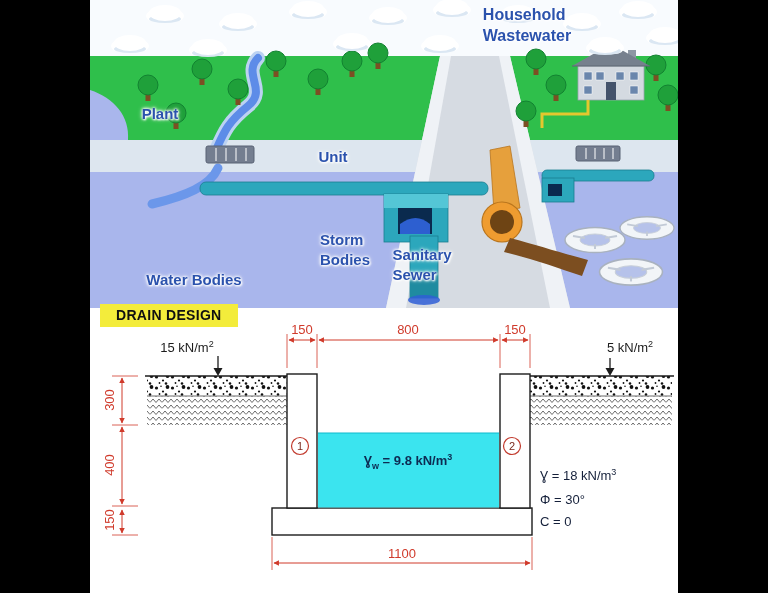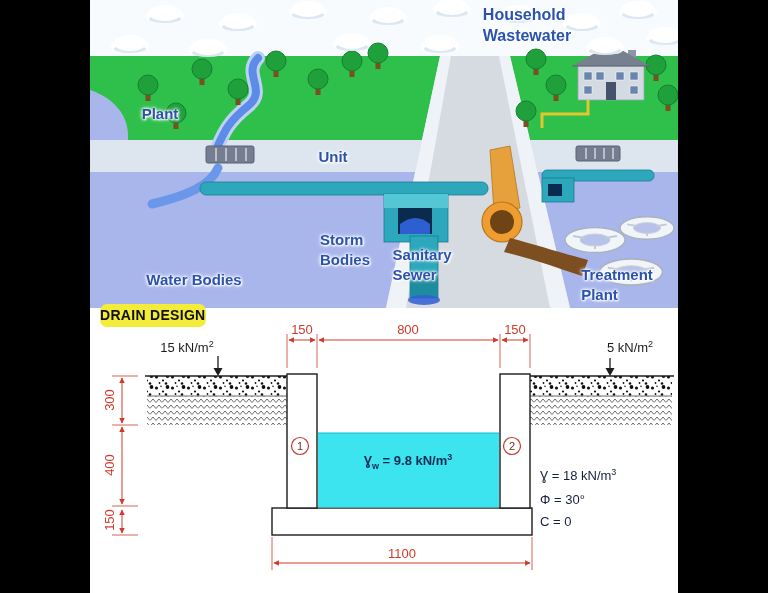--- a/index.html
+++ b/index.html
@@ -6,21 +6,21 @@
   html,body { width:768px; height:593px; }
   body { background:#000; font-family:"Liberation Sans", sans-serif; overflow:hidden; }
   .stage { position:relative; width:768px; height:593px; background:#000; }
   .content { position:absolute; left:90px; top:0; width:588px; height:593px; background:#fff; }
   .illustration { position:absolute; top:0; left:0; width:588px; height:308px; overflow:hidden; background:#f8fbfe; }
   .ill-label { position:absolute; transform:translateX(-50%); text-align:left; white-space:pre-line;
                color:#2b52ad; font-weight:bold; font-size:15px; line-height:1.3;
                text-shadow:0 0 3px #fff,0 0 3px #fff,0 0 5px #fff,1px 1px 2px #fff; }
   .panel { position:absolute; top:308px; left:0; width:588px; height:285px; background:#fff; }
   .badge { position:absolute; left:10px; top:304px; background:#f3ec3b; color:#101010; font-weight:bold;
-           font-size:14px; padding:3px 0 4px; letter-spacing:.3px; z-index:5;border-radius:7px; }
+           font-size:14px; padding:3px 16px 4px; letter-spacing:.3px; z-index:5; }
   svg { display:block; }
   .dwg text { font-family:"Liberation Sans", sans-serif; }
 </style>
 </head>
 <body>
 
 <div class="stage">
   <div class="content">
 
     <div class="illustration">
@@ -154,22 +154,20 @@
 
       <div class="ill-label" style="left:437px; top:5px; font-size:16px;">Household
 Wastewater</div>
       <div class="ill-label" style="left:70px; top:104px;">Plant</div>
       <div class="ill-label" style="left:243px; top:147px;">Unit</div>
       <div class="ill-label" style="left:255px; top:230px;">Storm
 Bodies</div>
       <div class="ill-label" style="left:332px; top:245px;">Sanitary
 Sewer</div>
       <div class="ill-label" style="left:66px; top:270px;margin-left:38px;">Water Bodies</div>
-      <div class="ill-label" style="left:527px; top:265px;">Treatment
-Plant</div>
     </div>
 
     <div class="badge">DRAIN DESIGN</div>
 
     <div class="panel">
       <svg class="dwg" viewBox="0 0 588 285" width="588" height="285" xmlns="http://www.w3.org/2000/svg">
         <defs>
           <pattern id="stipple" width="16" height="11" patternUnits="userSpaceOnUse">
             <rect width="16" height="11" fill="#ffffff"></rect>
             <circle cx="2.5" cy="3" r="1.6" fill="#111"></circle>

